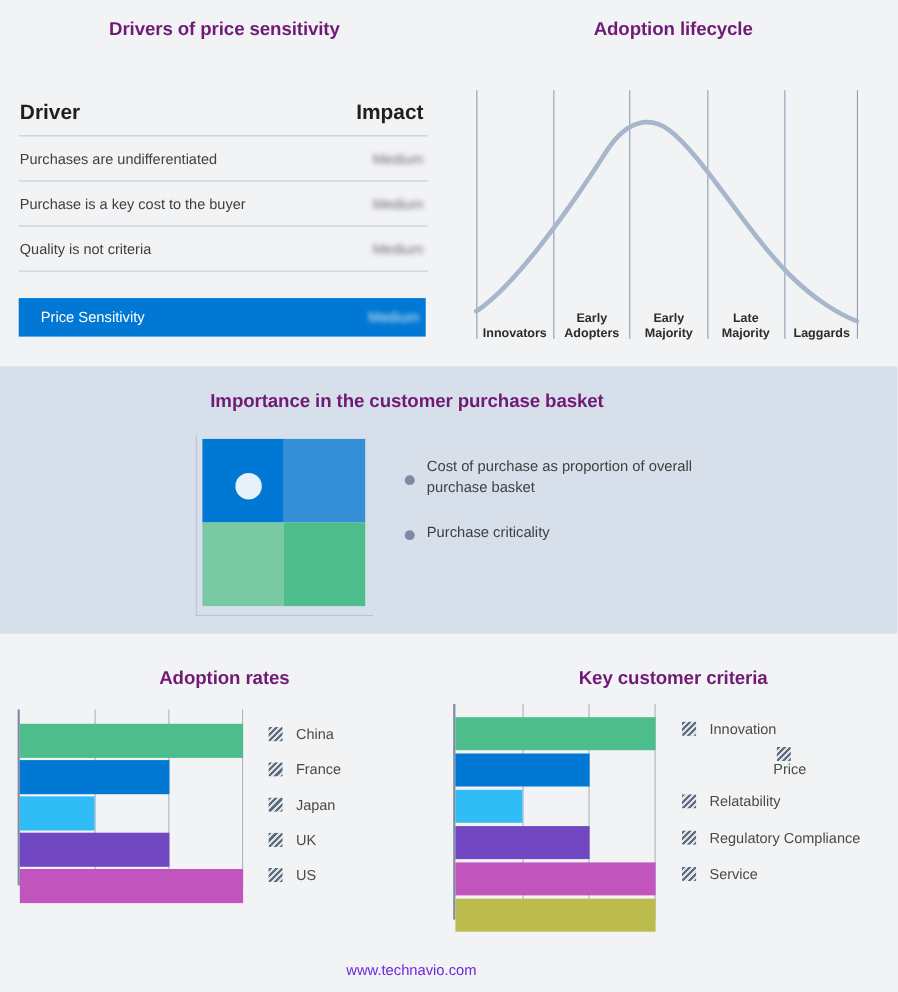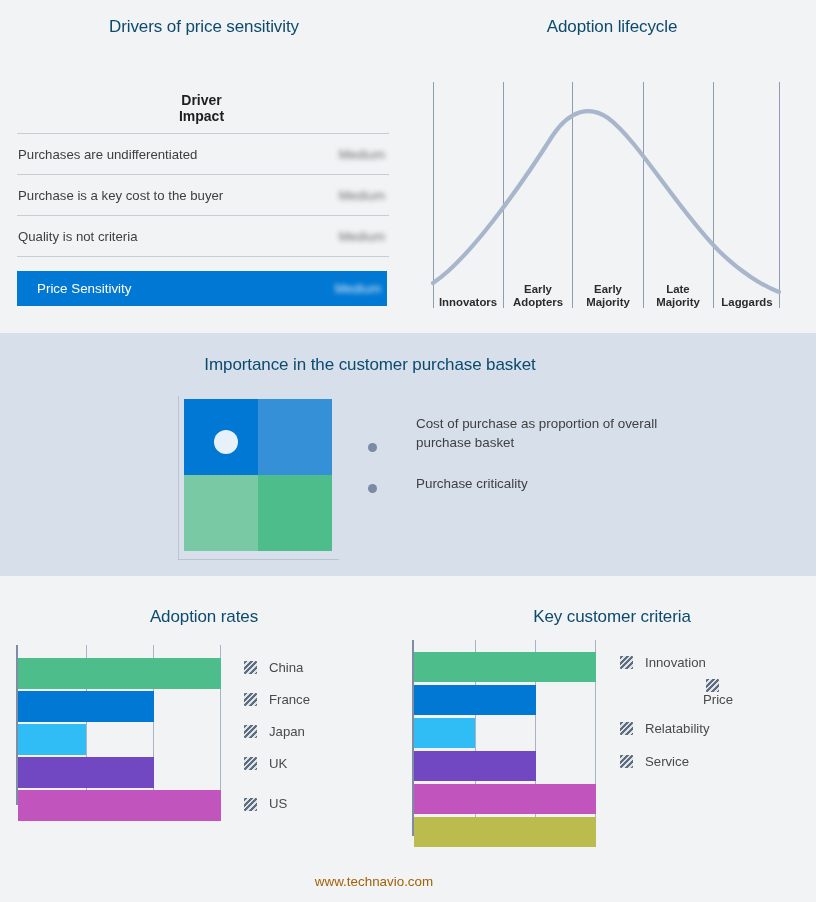--- a/index.html
+++ b/index.html
@@ -12,32 +12,32 @@
     overflow:hidden;
   }
   .band-mid{
     position:absolute;left:0;top:333px;width:816px;height:243px;
     background:#d6dfea;
   }
   .panel{position:absolute;}
 
   
   .panel-title{
-    font-size:17px;font-weight:normal;color:#0c4a6e;
+    font-size:17px;font-weight:bold;color:#701a75;
     text-align:center;letter-spacing:-0.1px;
   }
 
   
   #p-drivers{left:0;top:0;width:408px;height:333px;}
   #p-drivers .panel-title{position:absolute;left:0;top:17px;width:408px;}
   .tbl{position:absolute;left:17px;top:92px;width:372px;}
   .tbl-head{
-    display:flex;justify-content:space-between;align-items:center;
-    font-size:14px;font-weight:bold;color:#1f1f1f;
-    padding:0 4px 9px 1px;border-bottom:1px solid #c9ccd1;flex-direction:column;
+    display:flex;justify-content:space-between;align-items:flex-end;
+    font-size:19px;font-weight:bold;color:#1f1f1f;
+    padding:0 4px 9px 1px;border-bottom:1px solid #c9ccd1;
   }
   .tbl-row{
     display:flex;justify-content:space-between;align-items:center;
     font-size:13.2px;color:#3e3e3e;
     height:41px;border-bottom:1px solid #c9ccd1;
     padding:0 4px 0 1px;box-sizing:border-box;
   }
   .tbl-row:last-of-type{border-bottom:1px solid #c9ccd1;}
   .redacted{
     font-size:13px;color:#6f6f6f;
@@ -70,21 +70,21 @@
   .quad-axis-v{position:absolute;left:0;top:0;width:1px;height:164px;background:#b9c3d1;}
   .quad-axis-h{position:absolute;left:0;top:163px;width:161px;height:1px;background:#b9c3d1;}
   .quad{position:absolute;left:6px;top:3px;width:148px;height:152px;display:grid;
     grid-template-columns:1fr 1fr;grid-template-rows:1fr 1fr;}
   .quad .cell{width:100%;height:100%;}
   .quad-dot{
     position:absolute;left:36px;top:34px;width:24px;height:24px;border-radius:50%;
     background:#e6f1f9;
   }
   .legend-q{position:absolute;left:368px;top:81px;width:330px;}
-  .legend-q .item{display:flex;align-items:flex-end;margin-bottom:22px;gap:28px;}
+  .legend-q .item{display:flex;align-items:center;margin-bottom:22px;}
   .legend-q .dot{
     width:9px;height:9px;border-radius:50%;background:#7b8ba3;
     margin:6px 11px 0 0;flex:none;
   }
   .legend-q .txt{font-size:13.4px;color:#3f3f3f;line-height:1.42;max-width:268px;}
 
   
   #p-adoption{left:0;top:576px;width:408px;height:326px;}
   #p-adoption .panel-title{position:absolute;left:0;top:31px;width:408px;}
   #p-criteria{left:408px;top:576px;width:408px;height:326px;}
@@ -100,21 +100,21 @@
   .swatch{
     width:13px;height:13px;flex:none;margin-right:12px;border-radius:1px;
     background-color:#e9ebee;
     background-image:repeating-linear-gradient(-45deg,#5d6d7f 0 2px,#dfe3e8 2px 4px);
   }
   .legend-b .lbl{font-size:13.2px;color:#4a4a4a;white-space:nowrap;}
 
   
   #footer{
     position:absolute;left:0;top:874px;width:748px;text-align:center;
-    font-size:13.4px;color:#a16207;
+    font-size:13.4px;color:#6d28d9;
   }
 </style>
 </head>
 <body>
 
 <div class="band-mid"></div>
 
 <div class="panel" id="p-drivers">
   <div class="panel-title">Drivers of price sensitivity</div>
 
@@ -227,21 +227,21 @@
         <span class="lbl">France</span>
       </div>
       <div class="row" style="height:32px;text-align:center;">
         <span class="swatch"></span>
         <span class="lbl">Japan</span>
       </div>
       <div class="row" style="height:32px;">
         <span class="swatch"></span>
         <span class="lbl">UK</span>
       </div>
-      <div class="row" style="height:32px;align-items:flex-end;">
+      <div class="row" style="height:32px;">
         <span class="swatch"></span>
         <span class="lbl">US</span>
       </div>
     </div>
   </div>
 </div>
 
 <div class="panel" id="p-criteria">
   <div class="panel-title">Key customer criteria</div>
 
@@ -268,19 +268,23 @@
       <div class="row" style="height:33px;flex-direction:column;">
         <span class="swatch"></span>
         <span class="lbl">Price</span>
       </div>
       <div class="row" style="height:33px;">
         <span class="swatch"></span>
         <span class="lbl">Relatability</span>
       </div>
       <div class="row" style="height:33px;">
         <span class="swatch"></span>
+        <span class="lbl">Regulatory Compliance</span>
+      </div>
+      <div class="row" style="height:33px;">
+        <span class="swatch"></span>
         <span class="lbl">Service</span>
       </div>
     </div>
   </div>
 </div>
 
 <div id="footer">www.technavio.com</div>
 
 </body></html>

